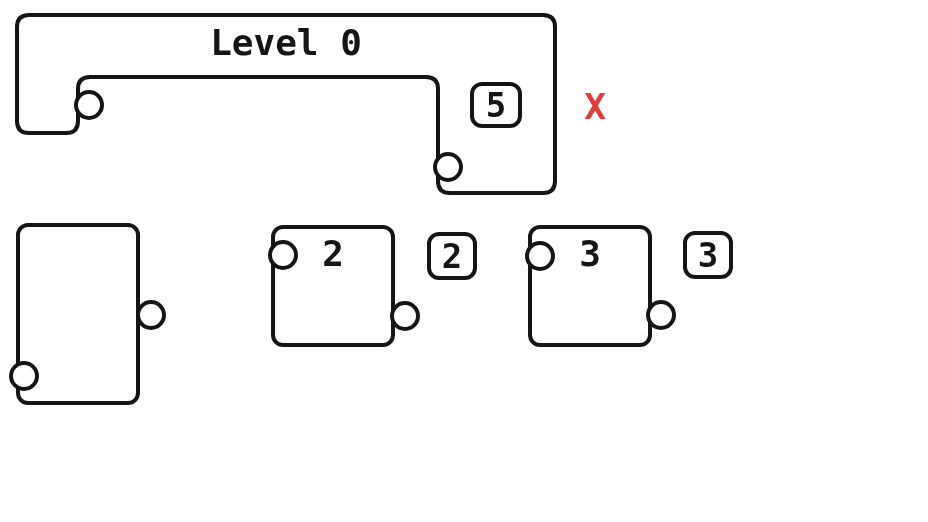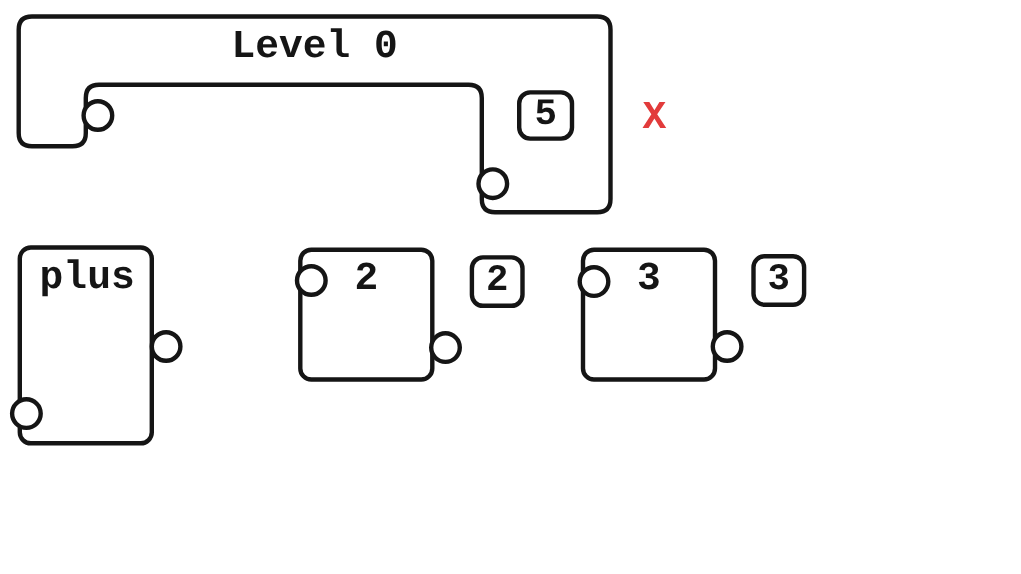--- a/index.html
+++ b/index.html
@@ -4,21 +4,21 @@
 <style>
   :root { --ink: #151515; }
   html,body { margin:0; padding:0; }
   body {
     font-family: "DejaVu Sans Mono", "Liberation Mono", monospace;
     background:#ffffff;
   }
   .stage {
     position:relative; width:928px; height:522px;
     background:#ffffff; overflow:hidden;
-    font-weight:700; color:var(--ink);font-family:Liberation Mono, monospace;
+    font-weight:700; color:var(--ink);
   }
   .frame-svg { position:absolute; left:0; top:0; z-index:0; }
   .frame-shape {
     fill:#ffffff; stroke:var(--ink); stroke-width:4; stroke-linejoin:round;
   }
   .knob-svg { fill:#ffffff; stroke:var(--ink); stroke-width:4; }
 
   .piece {
     position:absolute; box-sizing:border-box;
     background:#ffffff; border:4px solid var(--ink); border-radius:12px;
@@ -81,21 +81,20 @@
 
   <div class="txt level-title">Level 0</div>
 
   <div class="badge goal-badge">5</div>
 
   <div class="result-mark" style="color: rgb(226, 59, 59);">X</div>
 
   <div class="piece piece-plus"></div>
   <div class="knob knob-plus-tab"></div>
   <div class="knob knob-plus-socket"></div>
-  <div class="txt plus-label">plus</div>
 
   <div class="piece piece-two"></div>
   <div class="knob knob-two-socket"></div>
   <div class="knob knob-two-tab"></div>
   <div class="txt two-label">2</div>
   <div class="badge two-badge">2</div>
 
   <div class="piece piece-three"></div>
   <div class="knob knob-three-socket"></div>
   <div class="knob knob-three-tab"></div>

